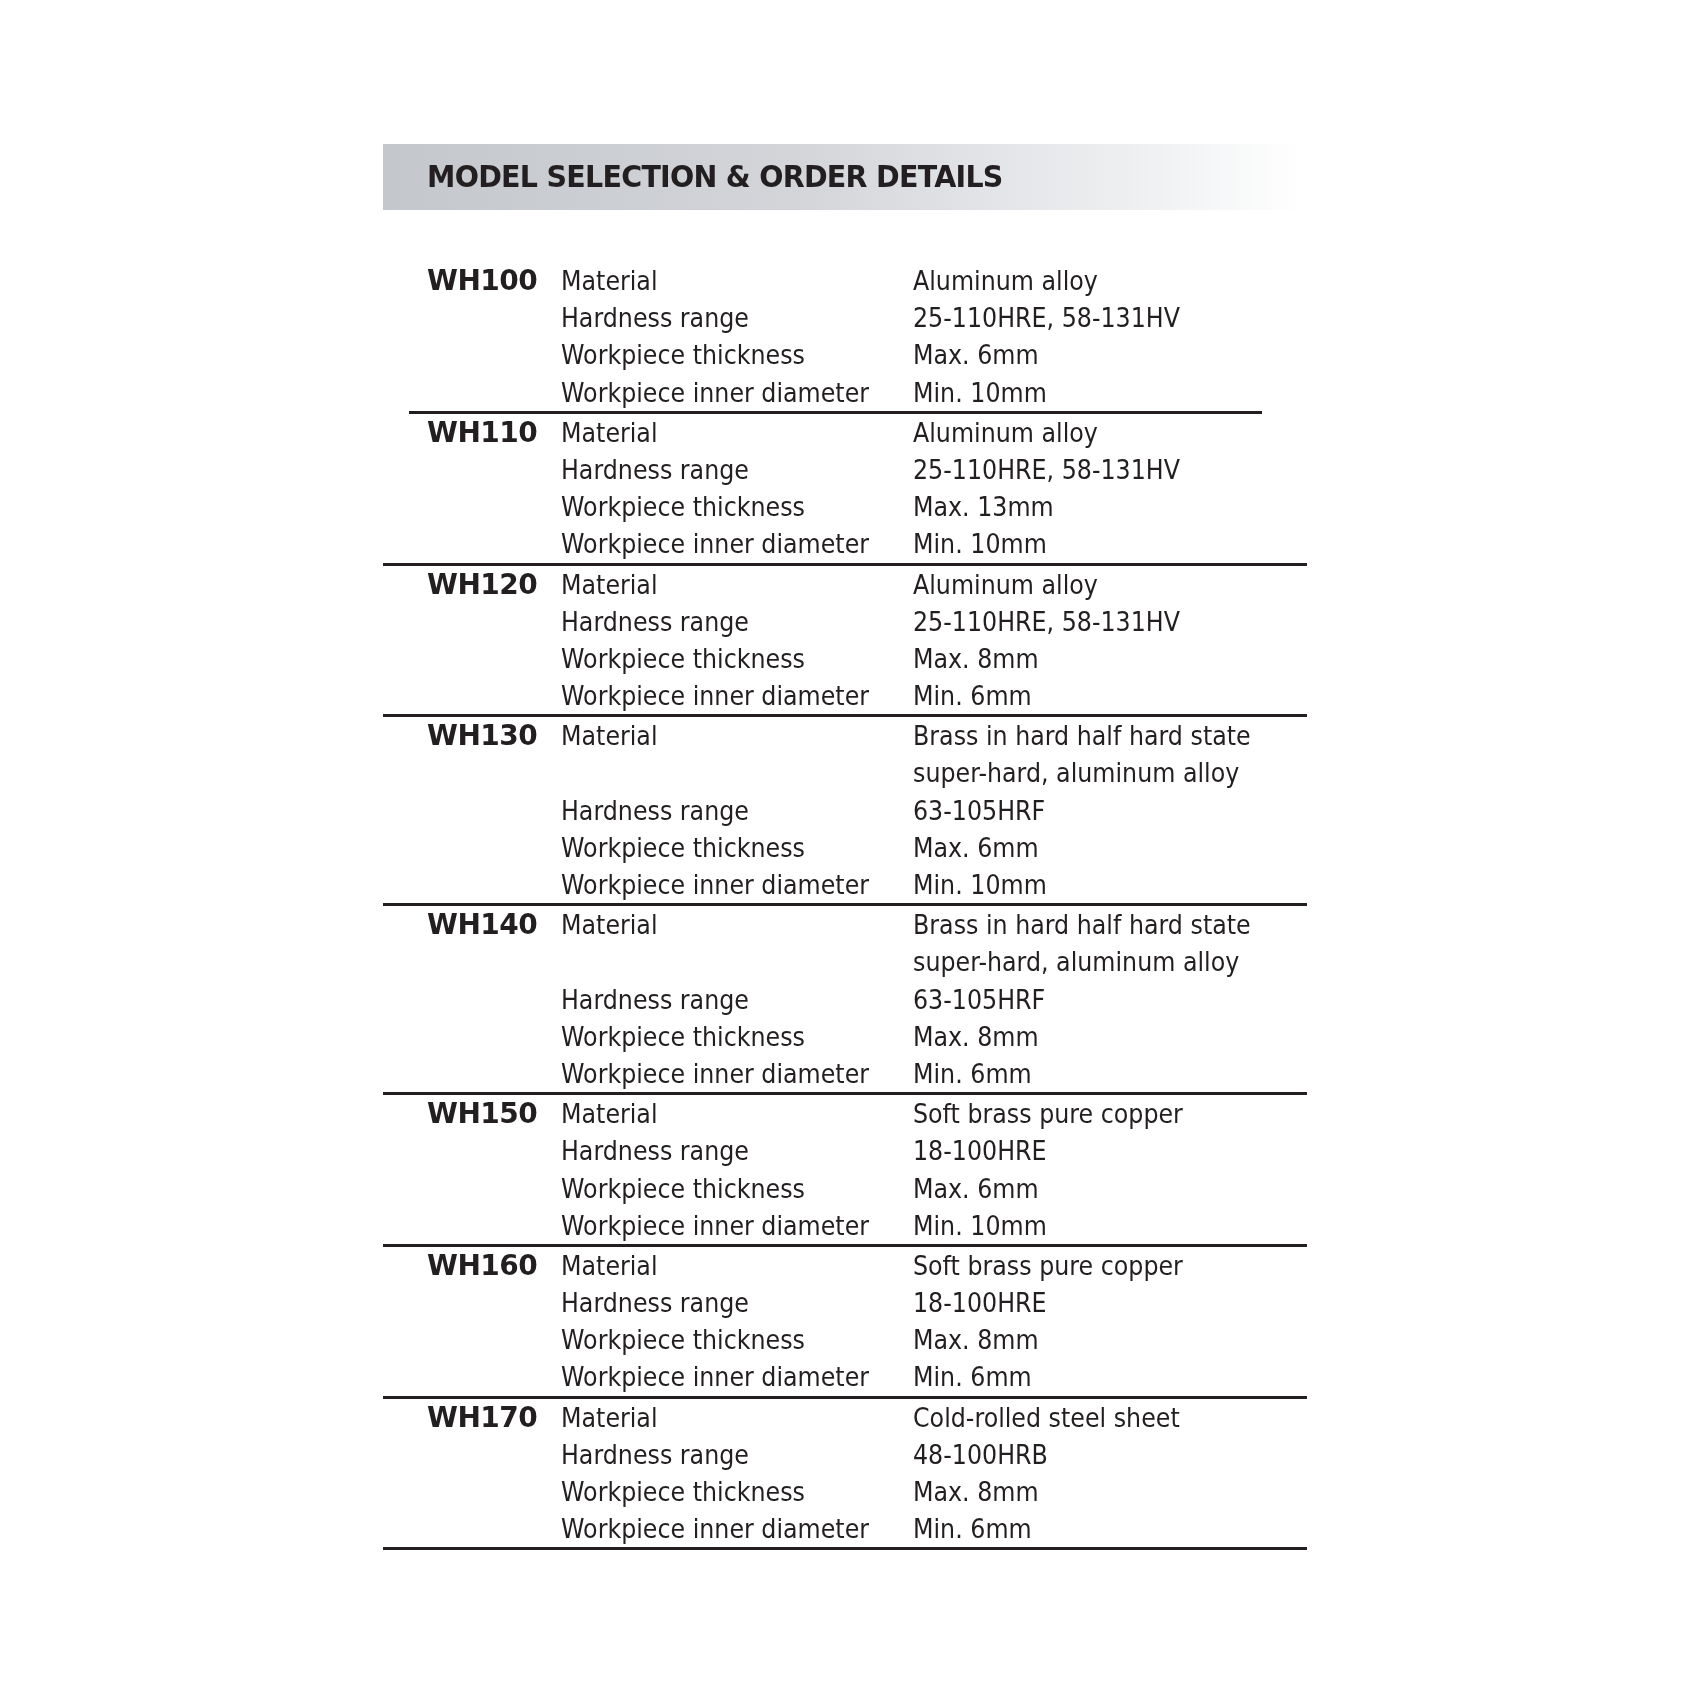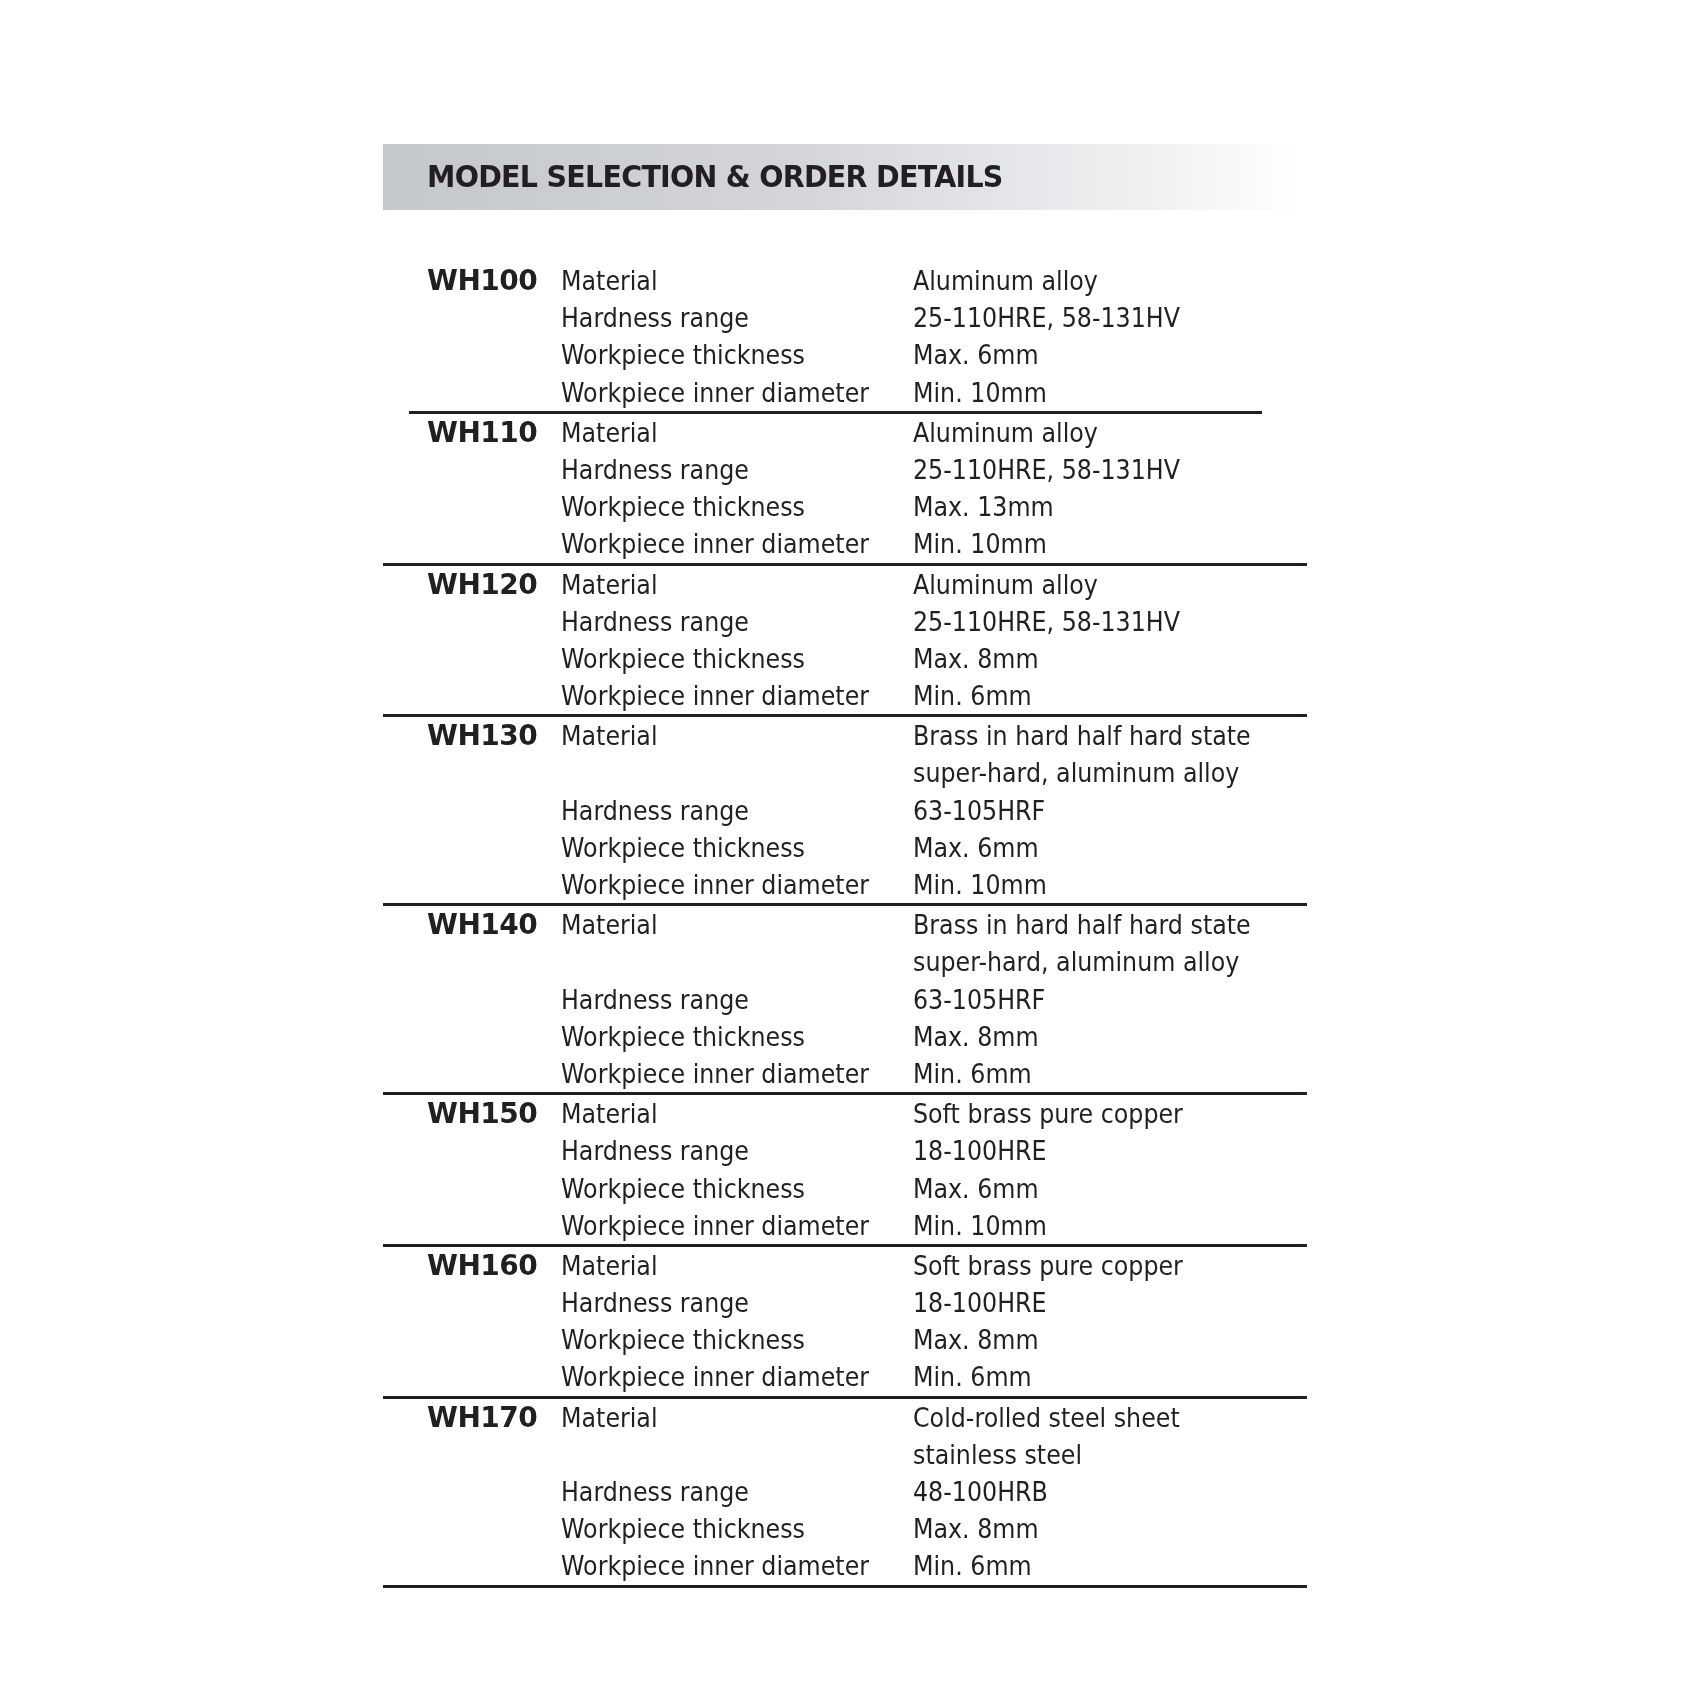--- a/index.html
+++ b/index.html
@@ -175,23 +175,20 @@
       </div>
     </div>
     <div class="divider" style="margin-left: 383px; width: 924px;"></div>
     <div class="group">
       <div class="row">
         <span class="model">WH170</span>
         <span class="label">Material</span>
         <span class="value">Cold-rolled steel sheet</span>
       </div>
       <div class="row">
-        <span class="value">stainless steel</span>
-      </div>
-      <div class="row">
         <span class="label">Hardness range</span>
         <span class="value">48-100HRB</span>
       </div>
       <div class="row">
         <span class="label">Workpiece thickness</span>
         <span class="value">Max. 8mm</span>
       </div>
       <div class="row">
         <span class="label">Workpiece inner diameter</span>
         <span class="value">Min. 6mm</span>

